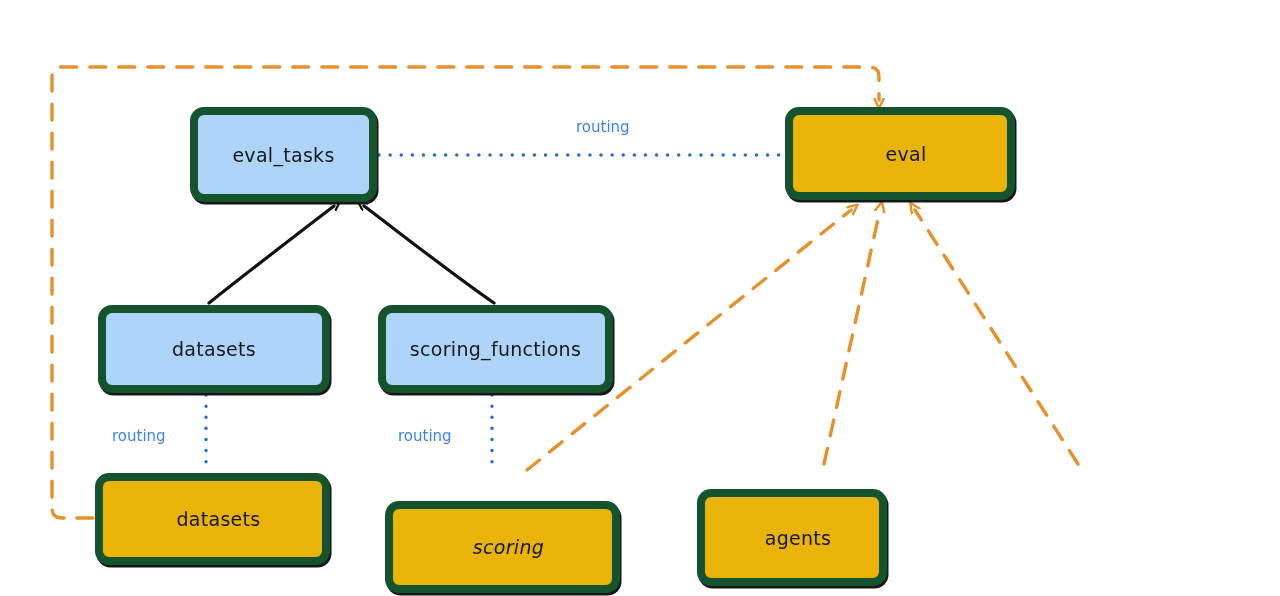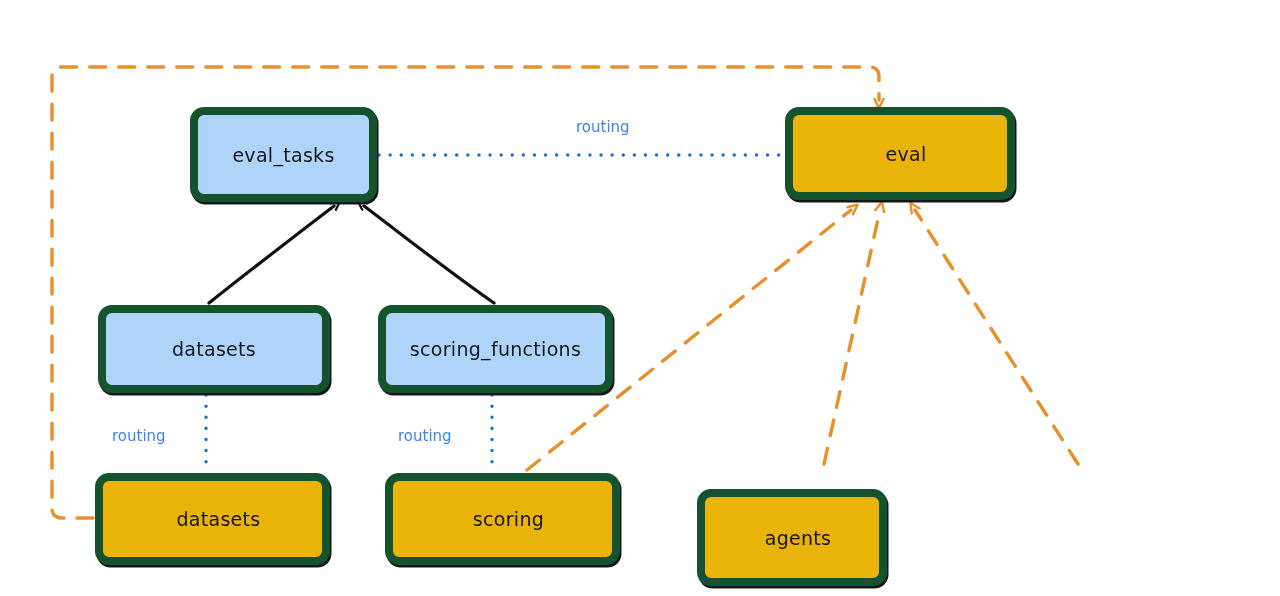--- a/index.html
+++ b/index.html
@@ -97,21 +97,21 @@
   </div>
 
   <div class="node blue" style="left:378px; top:305px; width:235px; height:88px;">
     <span class="label">scoring_functions</span>
   </div>
 
   <div class="node green" style="left:95px; top:473px; width:235px; height:92px;">
     <span class="label">datasets</span>
   </div>
 
-  <div class="node green" style="left:385px; top:473px; width:235px; height:92px;">
+  <div class="node green" style="left:385px; top:501px; width:235px; height:92px;font-style:italic;">
     <span class="label">scoring</span>
   </div>
 
   <div class="node green" style="left:697px; top:489px; width:190px; height:97px;">
     <span class="label">agents</span>
   </div>
 
 
   <div class="edge-label" style="left:576px; top:118px;">routing</div>
 

